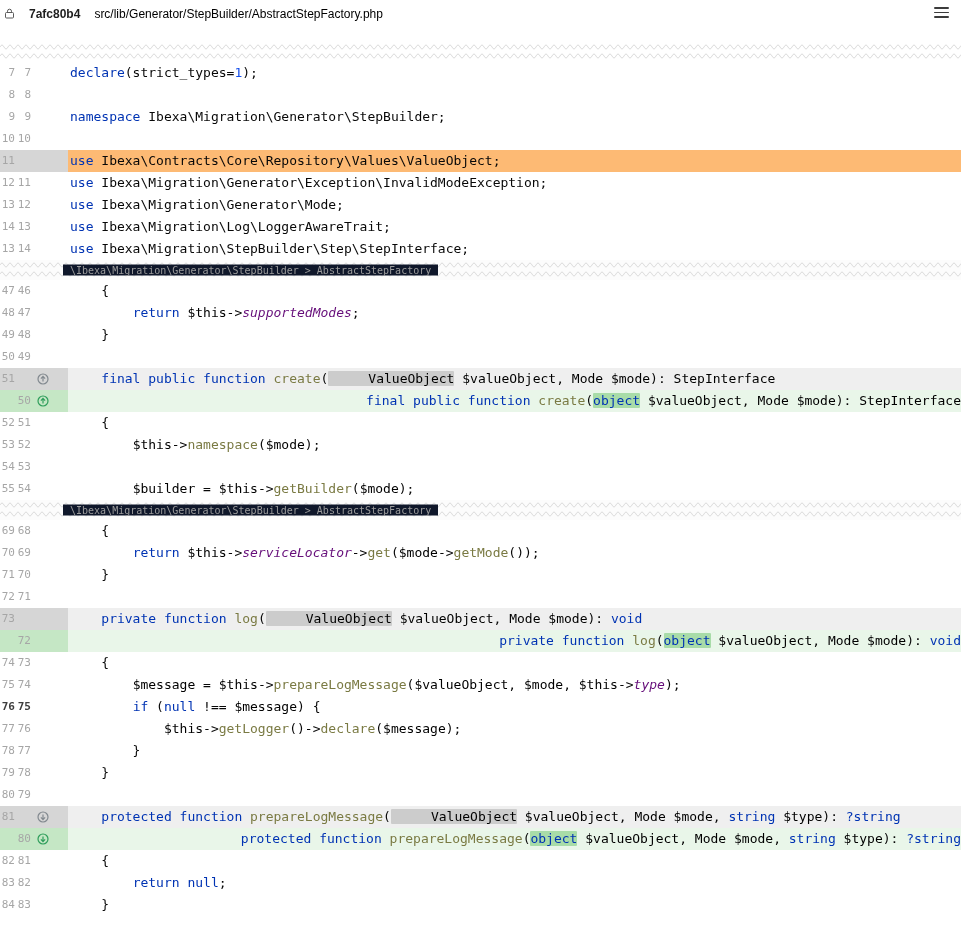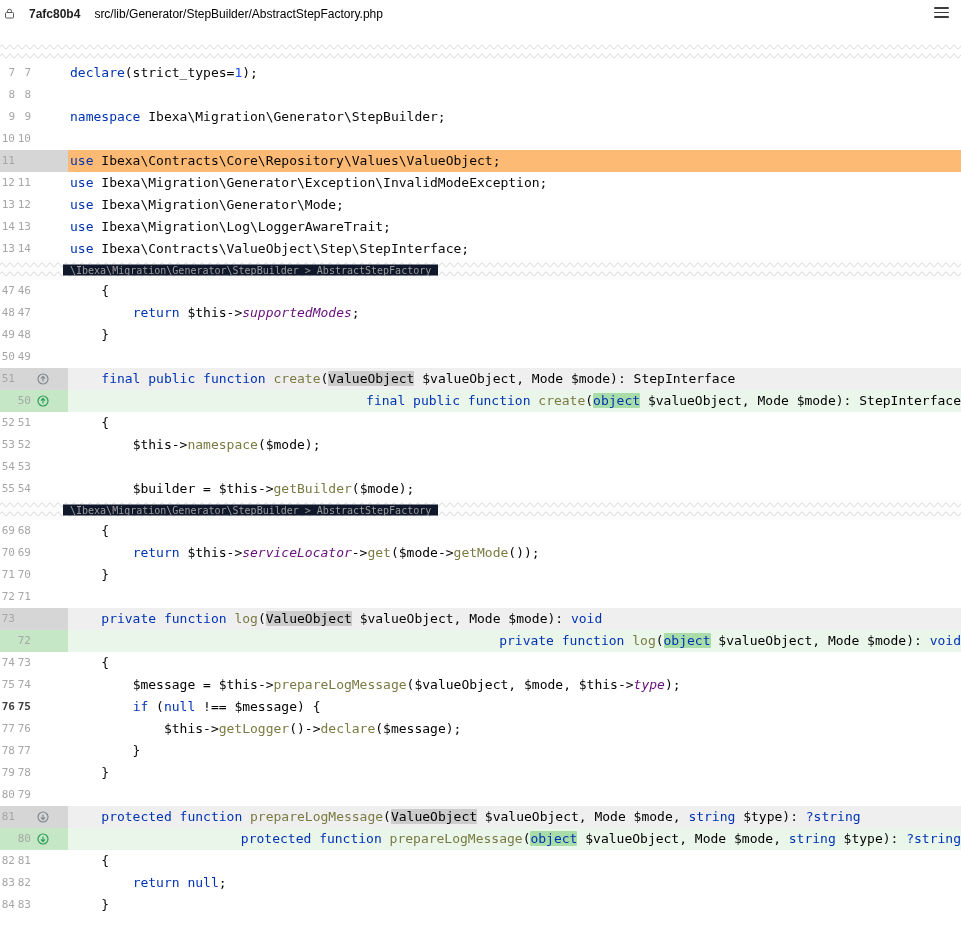--- a/index.html
+++ b/index.html
@@ -38,21 +38,21 @@
 
   .row.ctx  .gut { background:#ffffff; }
   .row.ctx  .codewrap { background:#ffffff; }
   .row.delf .gut { background:#d6d6d6; }
   .row.delf .codewrap { background:#fdba74; }
   .row.del  .gut { background:#d6d6d6; }
   .row.del  .codewrap { background:#efefef; }
   .row.add  .gut { background:#c5e7c5; }
   .row.add  .codewrap { background:#e9f6e9;text-align:right; }
 
-  .row.del .hl, .row.delf .hl { background:#cccccc; border-radius:1px; }
+  .row.del .hl, .row.delf .hl { background:#cccccc; border-radius:1px;padding-left:40px; }
   .row.add .hl { background:#a8dcA8; background:#a8dca8; border-radius:1px; }
 
   .row.cur .no { color:#3e3e3e; font-weight:700; }
 
   .del .gic { color:#82898f; }
   .add .gic { color:#2f9e5b; }
 
   
   .kw  { color:#0033b3; }
   .num { color:#1750eb; }
@@ -173,21 +173,21 @@
         <span class="codeline"><span class="kw">use</span><span class="pl"> Ibexa\Migration\Log\LoggerAwareTrait;</span></span>
       </span>
     </div>
     <div class="row ctx">
       <span class="gut">
         <span class="no no1">13</span>
         <span class="no no2">14</span>
         <span class="gic"></span>
       </span>
       <span class="codewrap">
-        <span class="codeline"><span class="kw">use</span><span class="pl"> Ibexa\Contracts\ValueObject\Step\StepInterface;</span></span>
+        <span class="codeline"><span class="kw">use</span><span class="pl"> Ibexa\Migration\StepBuilder\Step\StepInterface;</span></span>
       </span>
     </div>
     <div class="sep">
       <svg class="wave-a" width="970" height="11" viewBox="0 0 970 11">
         <path d="M0 5 q2 -4 4 0 q2 4 4 0 q2 -4 4 0 q2 4 4 0 q2 -4 4 0 q2 4 4 0 q2 -4 4 0 q2 4 4 0 q2 -4 4 0 q2 4 4 0 q2 -4 4 0 q2 4 4 0 q2 -4 4 0 q2 4 4 0 q2 -4 4 0 q2 4 4 0 q2 -4 4 0 q2 4 4 0 q2 -4 4 0 q2 4 4 0 q2 -4 4 0 q2 4 4 0 q2 -4 4 0 q2 4 4 0 q2 -4 4 0 q2 4 4 0 q2 -4 4 0 q2 4 4 0 q2 -4 4 0 q2 4 4 0 q2 -4 4 0 q2 4 4 0 q2 -4 4 0 q2 4 4 0 q2 -4 4 0 q2 4 4 0 q2 -4 4 0 q2 4 4 0 q2 -4 4 0 q2 4 4 0 q2 -4 4 0 q2 4 4 0 q2 -4 4 0 q2 4 4 0 q2 -4 4 0 q2 4 4 0 q2 -4 4 0 q2 4 4 0 q2 -4 4 0 q2 4 4 0 q2 -4 4 0 q2 4 4 0 q2 -4 4 0 q2 4 4 0 q2 -4 4 0 q2 4 4 0 q2 -4 4 0 q2 4 4 0 q2 -4 4 0 q2 4 4 0 q2 -4 4 0 q2 4 4 0 q2 -4 4 0 q2 4 4 0 q2 -4 4 0 q2 4 4 0 q2 -4 4 0 q2 4 4 0 q2 -4 4 0 q2 4 4 0 q2 -4 4 0 q2 4 4 0 q2 -4 4 0 q2 4 4 0 q2 -4 4 0 q2 4 4 0 q2 -4 4 0 q2 4 4 0 q2 -4 4 0 q2 4 4 0 q2 -4 4 0 q2 4 4 0 q2 -4 4 0 q2 4 4 0 q2 -4 4 0 q2 4 4 0 q2 -4 4 0 q2 4 4 0 q2 -4 4 0 q2 4 4 0 q2 -4 4 0 q2 4 4 0 q2 -4 4 0 q2 4 4 0 q2 -4 4 0 q2 4 4 0 q2 -4 4 0 q2 4 4 0 q2 -4 4 0 q2 4 4 0 q2 -4 4 0 q2 4 4 0 q2 -4 4 0 q2 4 4 0 q2 -4 4 0 q2 4 4 0 q2 -4 4 0 q2 4 4 0 q2 -4 4 0 q2 4 4 0 q2 -4 4 0 q2 4 4 0 q2 -4 4 0 q2 4 4 0 q2 -4 4 0 q2 4 4 0 q2 -4 4 0 q2 4 4 0 q2 -4 4 0 q2 4 4 0 q2 -4 4 0 q2 4 4 0 q2 -4 4 0 q2 4 4 0 q2 -4 4 0 q2 4 4 0 q2 -4 4 0 q2 4 4 0 q2 -4 4 0 q2 4 4 0 q2 -4 4 0 q2 4 4 0 q2 -4 4 0 q2 4 4 0 q2 -4 4 0 q2 4 4 0 q2 -4 4 0 q2 4 4 0 q2 -4 4 0 q2 4 4 0 q2 -4 4 0 q2 4 4 0 q2 -4 4 0 q2 4 4 0 q2 -4 4 0 q2 4 4 0 q2 -4 4 0 q2 4 4 0 q2 -4 4 0 q2 4 4 0 q2 -4 4 0 q2 4 4 0 q2 -4 4 0 q2 4 4 0 q2 -4 4 0 q2 4 4 0 q2 -4 4 0 q2 4 4 0 q2 -4 4 0 q2 4 4 0 q2 -4 4 0 q2 4 4 0 q2 -4 4 0 q2 4 4 0 q2 -4 4 0 q2 4 4 0 q2 -4 4 0 q2 4 4 0 q2 -4 4 0 q2 4 4 0 q2 -4 4 0 q2 4 4 0 q2 -4 4 0 q2 4 4 0 q2 -4 4 0 q2 4 4 0 q2 -4 4 0 q2 4 4 0 q2 -4 4 0 q2 4 4 0 q2 -4 4 0 q2 4 4 0 q2 -4 4 0 q2 4 4 0 q2 -4 4 0 q2 4 4 0 q2 -4 4 0 q2 4 4 0 q2 -4 4 0 q2 4 4 0 q2 -4 4 0 q2 4 4 0 q2 -4 4 0 q2 4 4 0 q2 -4 4 0 q2 4 4 0 q2 -4 4 0 q2 4 4 0 q2 -4 4 0 q2 4 4 0 q2 -4 4 0 q2 4 4 0 q2 -4 4 0 q2 4 4 0 q2 -4 4 0 q2 4 4 0 q2 -4 4 0 q2 4 4 0 q2 -4 4 0 q2 4 4 0 q2 -4 4 0 q2 4 4 0 q2 -4 4 0 q2 4 4 0 q2 -4 4 0 q2 4 4 0 q2 -4 4 0 q2 4 4 0 q2 -4 4 0 q2 4 4 0 q2 -4 4 0 q2 4 4 0 q2 -4 4 0 q2 4 4 0 q2 -4 4 0 q2 4 4 0 q2 -4 4 0 q2 4 4 0 q2 -4 4 0 q2 4 4 0 q2 -4 4 0 q2 4 4 0 q2 -4 4 0 q2 4 4 0 q2 -4 4 0 q2 4 4 0 q2 -4 4 0 q2 4 4 0 q2 -4 4 0 q2 4 4 0 q2 -4 4 0 q2 4 4 0 q2 -4 4 0 q2 4 4 0" fill="none" stroke="#dcdcdc" stroke-width="1"></path>
       </svg>
       <svg class="wave-b" width="970" height="11" viewBox="0 0 970 11">
         <path d="M0 5 q2 -4 4 0 q2 4 4 0 q2 -4 4 0 q2 4 4 0 q2 -4 4 0 q2 4 4 0 q2 -4 4 0 q2 4 4 0 q2 -4 4 0 q2 4 4 0 q2 -4 4 0 q2 4 4 0 q2 -4 4 0 q2 4 4 0 q2 -4 4 0 q2 4 4 0 q2 -4 4 0 q2 4 4 0 q2 -4 4 0 q2 4 4 0 q2 -4 4 0 q2 4 4 0 q2 -4 4 0 q2 4 4 0 q2 -4 4 0 q2 4 4 0 q2 -4 4 0 q2 4 4 0 q2 -4 4 0 q2 4 4 0 q2 -4 4 0 q2 4 4 0 q2 -4 4 0 q2 4 4 0 q2 -4 4 0 q2 4 4 0 q2 -4 4 0 q2 4 4 0 q2 -4 4 0 q2 4 4 0 q2 -4 4 0 q2 4 4 0 q2 -4 4 0 q2 4 4 0 q2 -4 4 0 q2 4 4 0 q2 -4 4 0 q2 4 4 0 q2 -4 4 0 q2 4 4 0 q2 -4 4 0 q2 4 4 0 q2 -4 4 0 q2 4 4 0 q2 -4 4 0 q2 4 4 0 q2 -4 4 0 q2 4 4 0 q2 -4 4 0 q2 4 4 0 q2 -4 4 0 q2 4 4 0 q2 -4 4 0 q2 4 4 0 q2 -4 4 0 q2 4 4 0 q2 -4 4 0 q2 4 4 0 q2 -4 4 0 q2 4 4 0 q2 -4 4 0 q2 4 4 0 q2 -4 4 0 q2 4 4 0 q2 -4 4 0 q2 4 4 0 q2 -4 4 0 q2 4 4 0 q2 -4 4 0 q2 4 4 0 q2 -4 4 0 q2 4 4 0 q2 -4 4 0 q2 4 4 0 q2 -4 4 0 q2 4 4 0 q2 -4 4 0 q2 4 4 0 q2 -4 4 0 q2 4 4 0 q2 -4 4 0 q2 4 4 0 q2 -4 4 0 q2 4 4 0 q2 -4 4 0 q2 4 4 0 q2 -4 4 0 q2 4 4 0 q2 -4 4 0 q2 4 4 0 q2 -4 4 0 q2 4 4 0 q2 -4 4 0 q2 4 4 0 q2 -4 4 0 q2 4 4 0 q2 -4 4 0 q2 4 4 0 q2 -4 4 0 q2 4 4 0 q2 -4 4 0 q2 4 4 0 q2 -4 4 0 q2 4 4 0 q2 -4 4 0 q2 4 4 0 q2 -4 4 0 q2 4 4 0 q2 -4 4 0 q2 4 4 0 q2 -4 4 0 q2 4 4 0 q2 -4 4 0 q2 4 4 0 q2 -4 4 0 q2 4 4 0 q2 -4 4 0 q2 4 4 0 q2 -4 4 0 q2 4 4 0 q2 -4 4 0 q2 4 4 0 q2 -4 4 0 q2 4 4 0 q2 -4 4 0 q2 4 4 0 q2 -4 4 0 q2 4 4 0 q2 -4 4 0 q2 4 4 0 q2 -4 4 0 q2 4 4 0 q2 -4 4 0 q2 4 4 0 q2 -4 4 0 q2 4 4 0 q2 -4 4 0 q2 4 4 0 q2 -4 4 0 q2 4 4 0 q2 -4 4 0 q2 4 4 0 q2 -4 4 0 q2 4 4 0 q2 -4 4 0 q2 4 4 0 q2 -4 4 0 q2 4 4 0 q2 -4 4 0 q2 4 4 0 q2 -4 4 0 q2 4 4 0 q2 -4 4 0 q2 4 4 0 q2 -4 4 0 q2 4 4 0 q2 -4 4 0 q2 4 4 0 q2 -4 4 0 q2 4 4 0 q2 -4 4 0 q2 4 4 0 q2 -4 4 0 q2 4 4 0 q2 -4 4 0 q2 4 4 0 q2 -4 4 0 q2 4 4 0 q2 -4 4 0 q2 4 4 0 q2 -4 4 0 q2 4 4 0 q2 -4 4 0 q2 4 4 0 q2 -4 4 0 q2 4 4 0 q2 -4 4 0 q2 4 4 0 q2 -4 4 0 q2 4 4 0 q2 -4 4 0 q2 4 4 0 q2 -4 4 0 q2 4 4 0 q2 -4 4 0 q2 4 4 0 q2 -4 4 0 q2 4 4 0 q2 -4 4 0 q2 4 4 0 q2 -4 4 0 q2 4 4 0 q2 -4 4 0 q2 4 4 0 q2 -4 4 0 q2 4 4 0 q2 -4 4 0 q2 4 4 0 q2 -4 4 0 q2 4 4 0 q2 -4 4 0 q2 4 4 0 q2 -4 4 0 q2 4 4 0 q2 -4 4 0 q2 4 4 0 q2 -4 4 0 q2 4 4 0 q2 -4 4 0 q2 4 4 0 q2 -4 4 0 q2 4 4 0 q2 -4 4 0 q2 4 4 0 q2 -4 4 0 q2 4 4 0 q2 -4 4 0 q2 4 4 0 q2 -4 4 0 q2 4 4 0 q2 -4 4 0 q2 4 4 0 q2 -4 4 0 q2 4 4 0 q2 -4 4 0 q2 4 4 0 q2 -4 4 0 q2 4 4 0 q2 -4 4 0 q2 4 4 0 q2 -4 4 0 q2 4 4 0 q2 -4 4 0 q2 4 4 0" fill="none" stroke="#dcdcdc" stroke-width="1"></path>
       </svg>
       <span class="label">\Ibexa\Migration\Generator\StepBuilder &gt; AbstractStepFactory</span>

